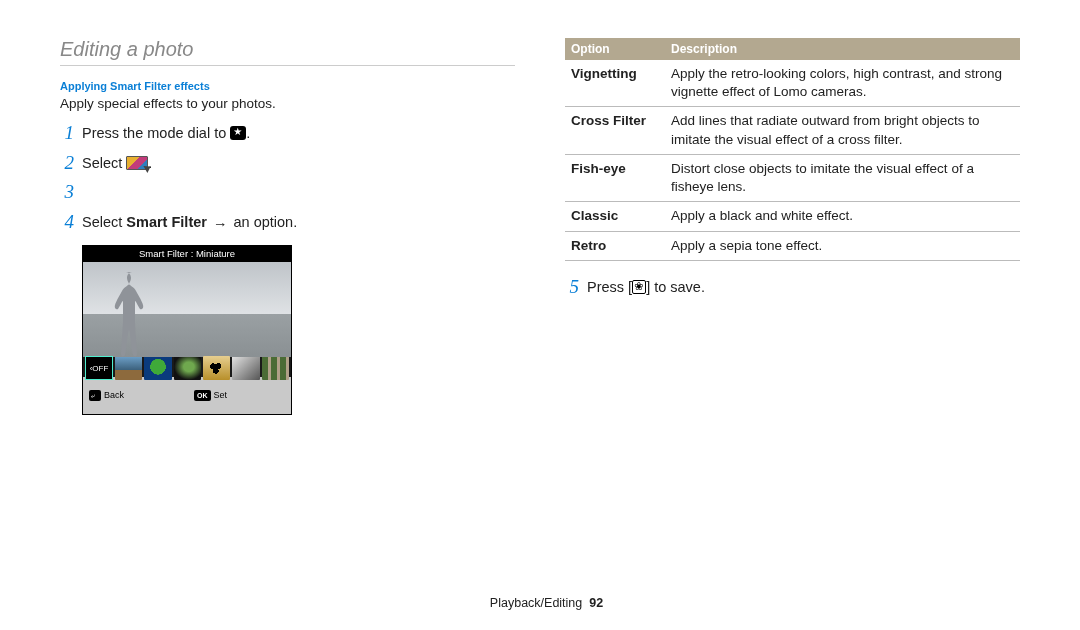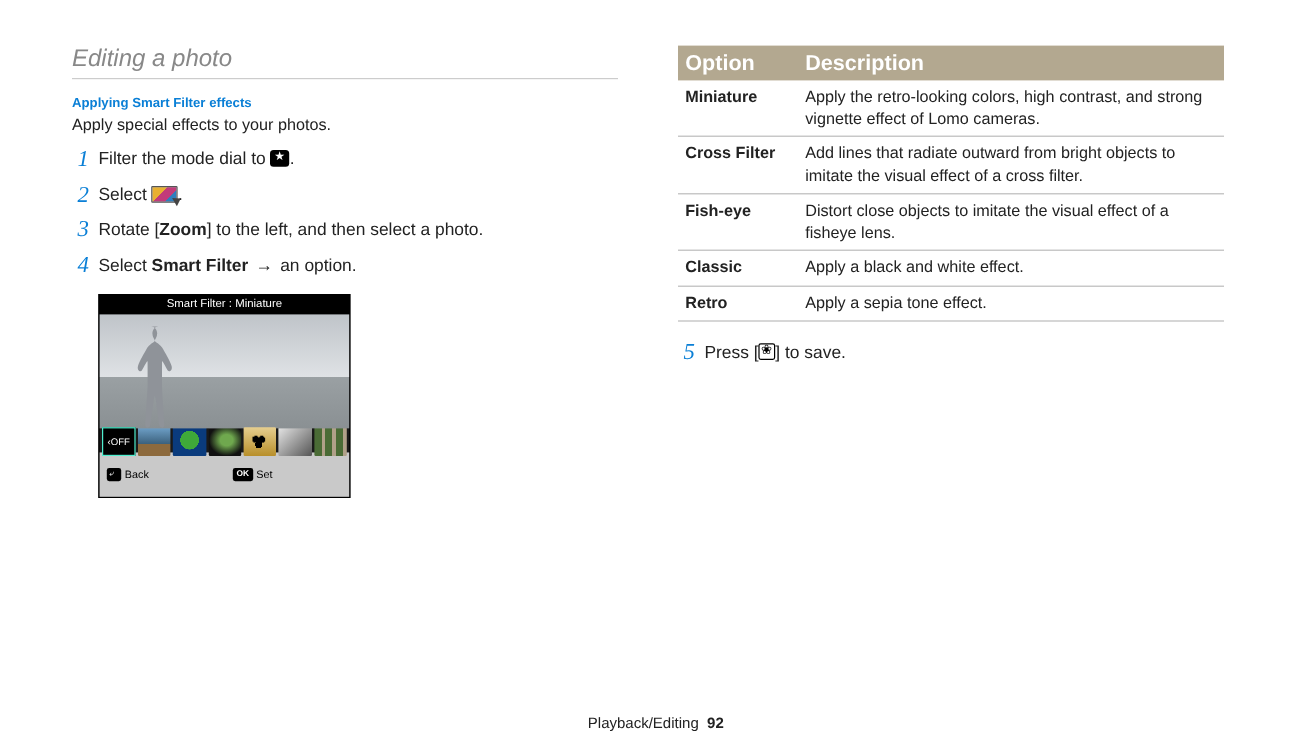--- a/index.html
+++ b/index.html
@@ -95,21 +95,21 @@
   .t4 { background: linear-gradient(#e6ce8f,#b88f2a); position:relative; }
   .t4::after{content:"";position:absolute;inset:3px 5px;background: radial-gradient(circle at 30% 40%, #000 3px, transparent 3px), radial-gradient(circle at 60% 40%, #000 3px, transparent 3px), radial-gradient(circle at 45% 65%, #000 3px, transparent 3px);}
   .t5 { background: linear-gradient(135deg,#e5e5e5,#555); }
   .t6 { background: repeating-linear-gradient(90deg,#4a6b35 0 6px,#b0a088 6px 9px); }
   .cs-footer { display: flex; background: #c9c9c9; color: #000; font-size: 9px; padding: 13px 6px; gap: 70px; align-items:center; }
   .cs-footer span { display: flex; align-items: center; gap: 3px; }
   .key { display:inline-block; background:#000; color:#fff; padding:0 2px; border-radius:2px; font-size:7px; line-height:11px; min-width:12px; text-align:center;}
   .key.ok{font-weight:bold; padding:0 3px;}
   
   table { border-collapse: collapse; width: 100%; font-size: 13.5px; }
-  th { background: #b3a890; color: #fff; text-align: left; font-weight: bold; padding: 4px 6px; font-size: 18px; }
+  th { background: #b3a890; color: #fff; text-align: left; font-weight: bold; padding: 4px 6px; font-size: 12px; }
   th:first-child { width: 100px; }
   td { padding: 5px 6px; vertical-align: top; border-bottom: 1px solid #bbb; line-height: 1.35; }
   td.opt { font-weight: bold; }
   .step5container{ list-style:none; margin-top:14px;}
   .mode-icon { width:16px; height:14px; background:#000; border-radius:3px; position:relative; display:inline-block; vertical-align:-2px;}
   .mode-icon::after{content:"★"; color:#fff; position:absolute; left:3px; top:-1px; font-size:10px;}
   .picture-icon{display:inline-block;width:22px;height:14px;vertical-align:-2px;border:1px solid #555;background:linear-gradient(135deg,#e8b030 0 40%,#c23b7a 40% 70%, #2e7ebd 70%);border-radius:1px;position:relative;}
   .picture-icon::after{content:"";position:absolute;right:-4px;bottom:-3px;width:0;height:0;border-left:6px solid #444;border-top:4px solid transparent;border-bottom:4px solid transparent; transform:rotate(-30deg);}
   .flower-icon{display:inline-block;width:14px;height:14px;border:1.2px solid #000;border-radius:2px;vertical-align:-2px;position:relative;}
   .flower-icon::before{content:"❀";position:absolute;left:1px;top:-2px;font-size:11px;color:#000;}
@@ -123,32 +123,31 @@
   <div class="col">
     <div class="section-head">Editing a photo</div>
     <hr class="rule">
     <div class="heading">Applying Smart Filter effects</div>
     <div class="intro">Apply special effects to your photos.</div>
 
     <ol class="steps">
       <li>
         <span class="stepnum">1</span>
         <span>
-          <span>Filter the mode dial to </span><span class="mode-icon"></span><span>.</span>
+          <span>Press the mode dial to </span><span class="mode-icon"></span><span>.</span>
         </span>
       </li>
       <li>
         <span class="stepnum">2</span>
         <span>
           <span>Select </span><span class="picture-icon"></span><span>.</span>
         </span>
       </li>
       <li>
         <span class="stepnum">3</span>
-        <span>Rotate [<b>Zoom</b>] to the left, and then select a photo.</span>
       </li>
       <li>
         <span class="stepnum">4</span>
         <span>Select <b>Smart Filter</b> <span class="arrow">→</span> an option.</span>
       </li>
     </ol>
 
     <div class="camera-screen">
       <div class="cs-title">Smart Filter : Miniature</div>
       <div class="cs-viewport">
@@ -183,21 +182,21 @@
   <div class="col">
     <table>
       <thead>
         <tr>
           <th>Option</th>
           <th>Description</th>
         </tr>
       </thead>
       <tbody>
           <tr>
-            <td class="opt">Miniature</td>
+            <td class="opt">Vignetting</td>
             <td>Apply the retro-looking colors, high contrast, and strong vignette effect of Lomo cameras.</td>
           </tr>
           <tr>
             <td class="opt">Cross Filter</td>
             <td>Add lines that radiate outward from bright objects to imitate the visual effect of a cross filter.</td>
           </tr>
           <tr>
             <td class="opt">Fish-eye</td>
             <td>Distort close objects to imitate the visual effect of a fisheye lens.</td>
           </tr>

